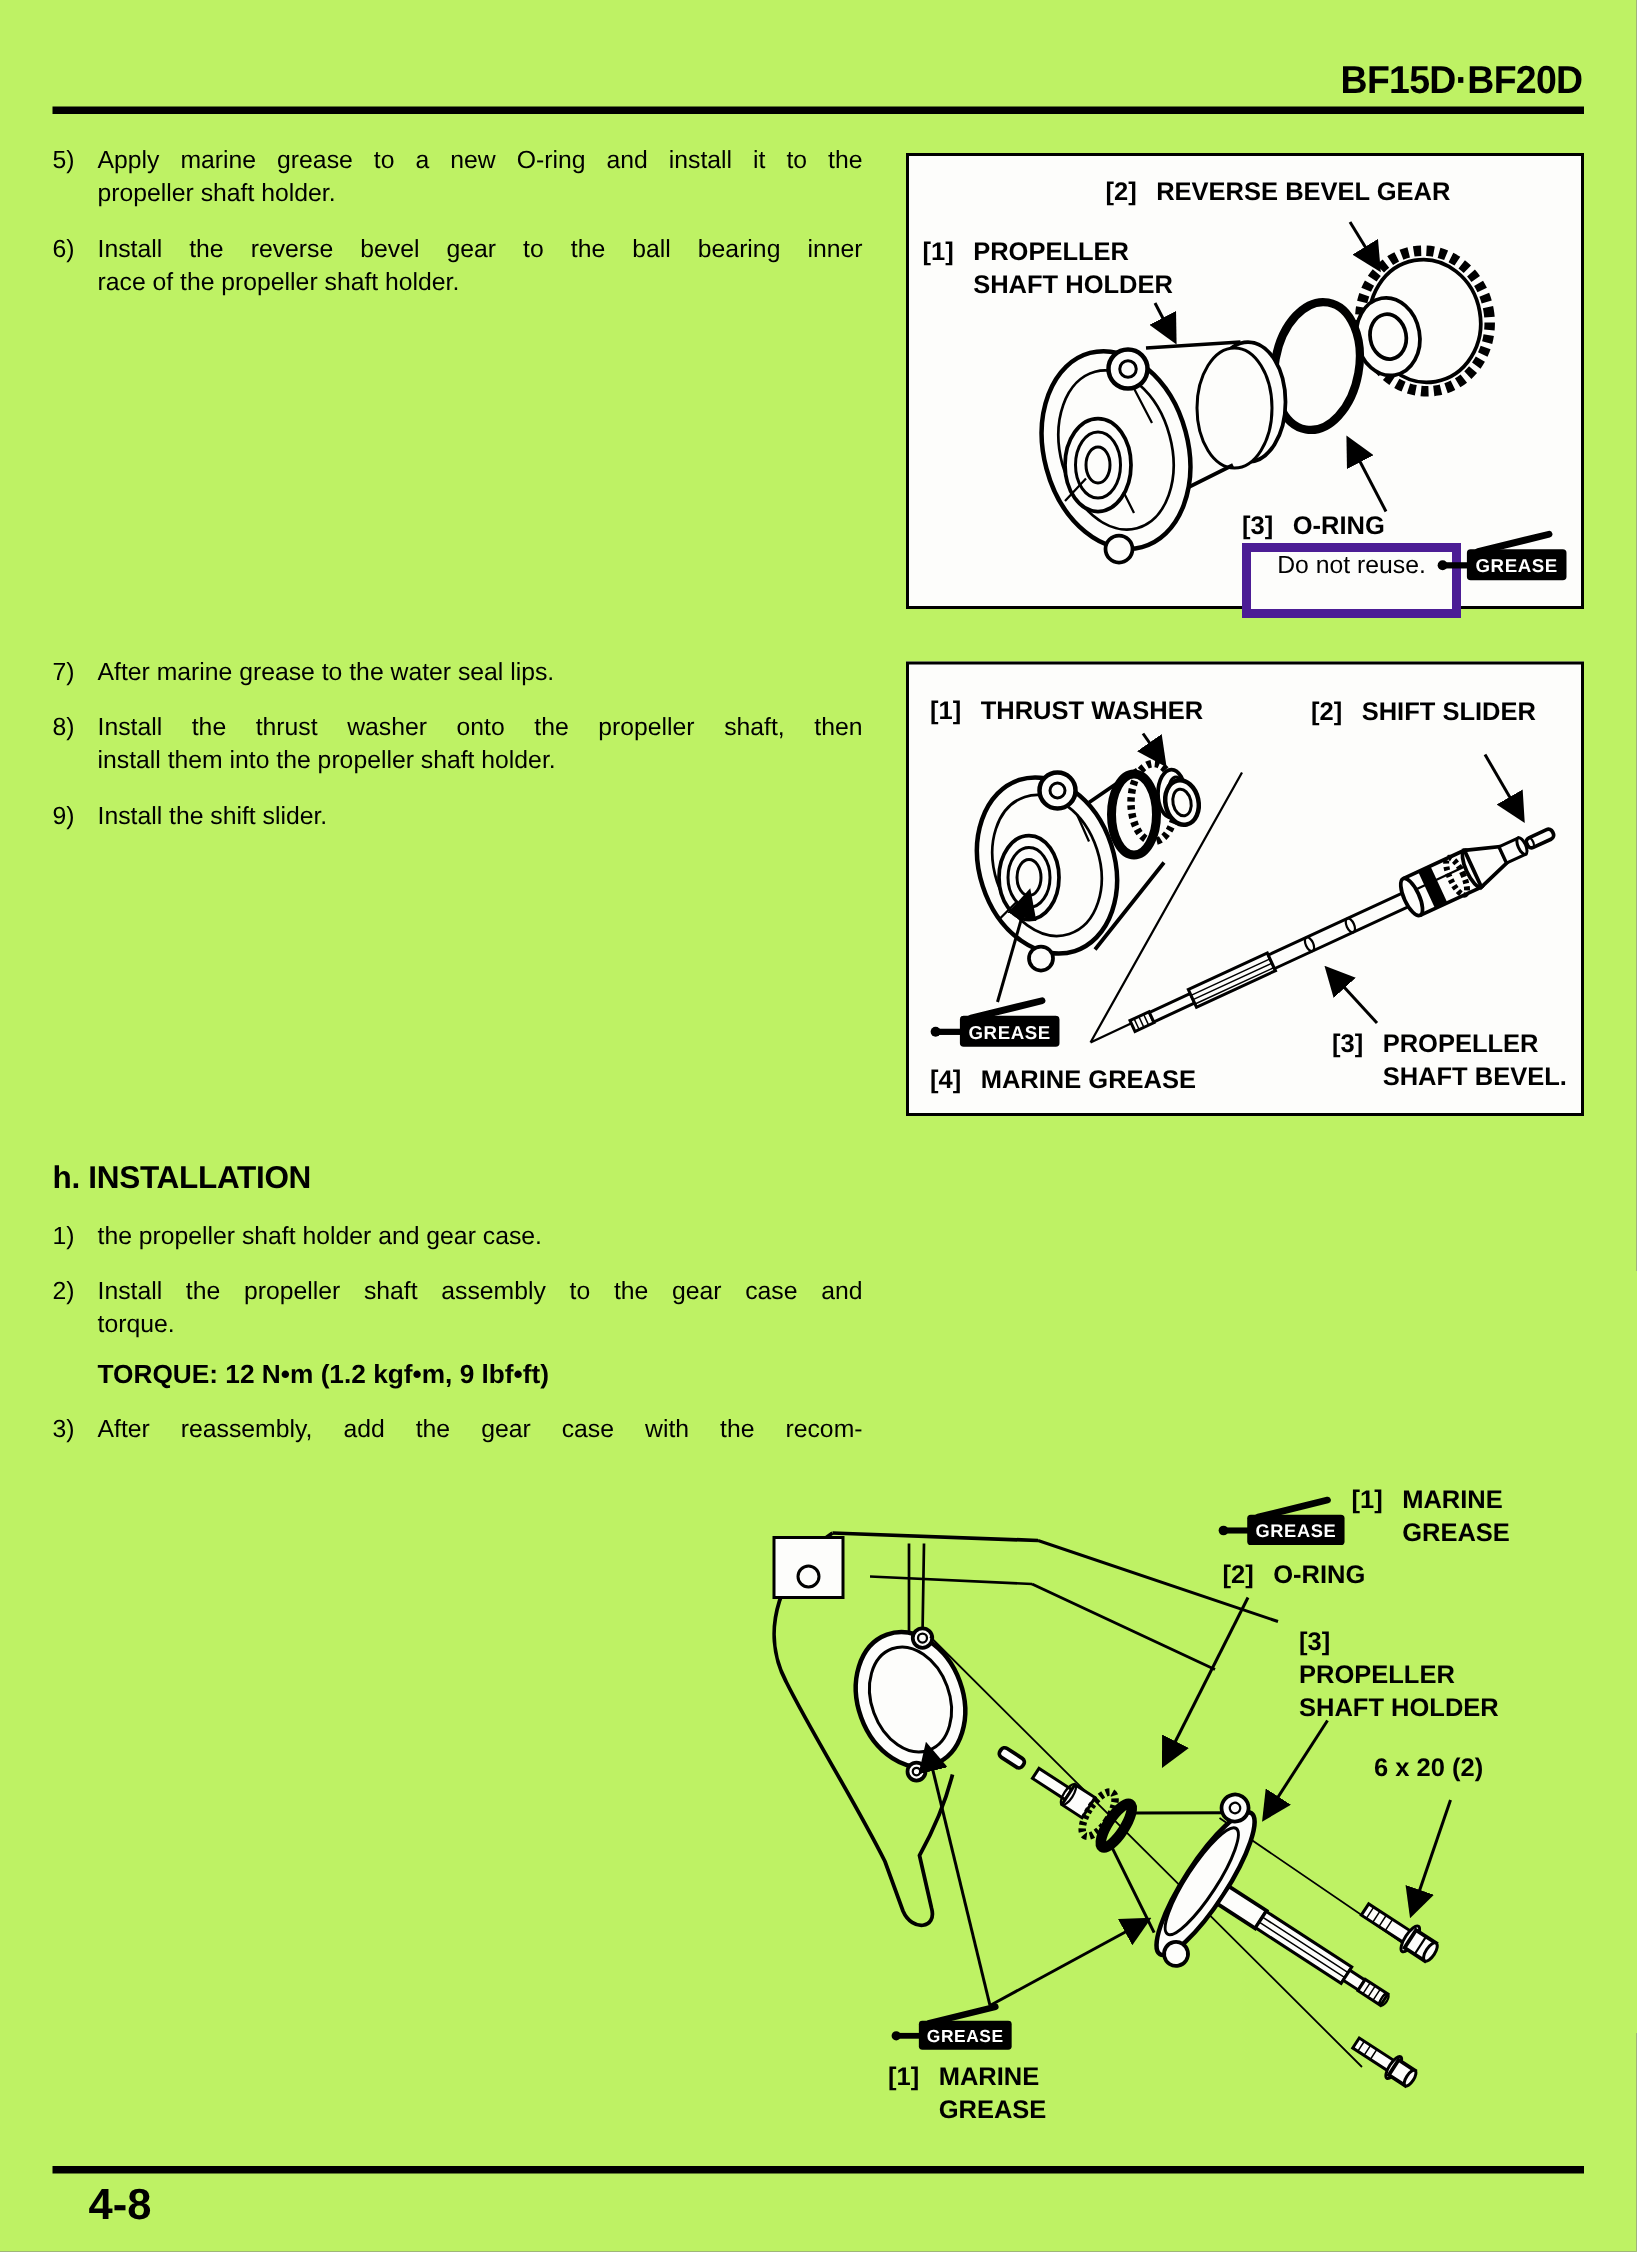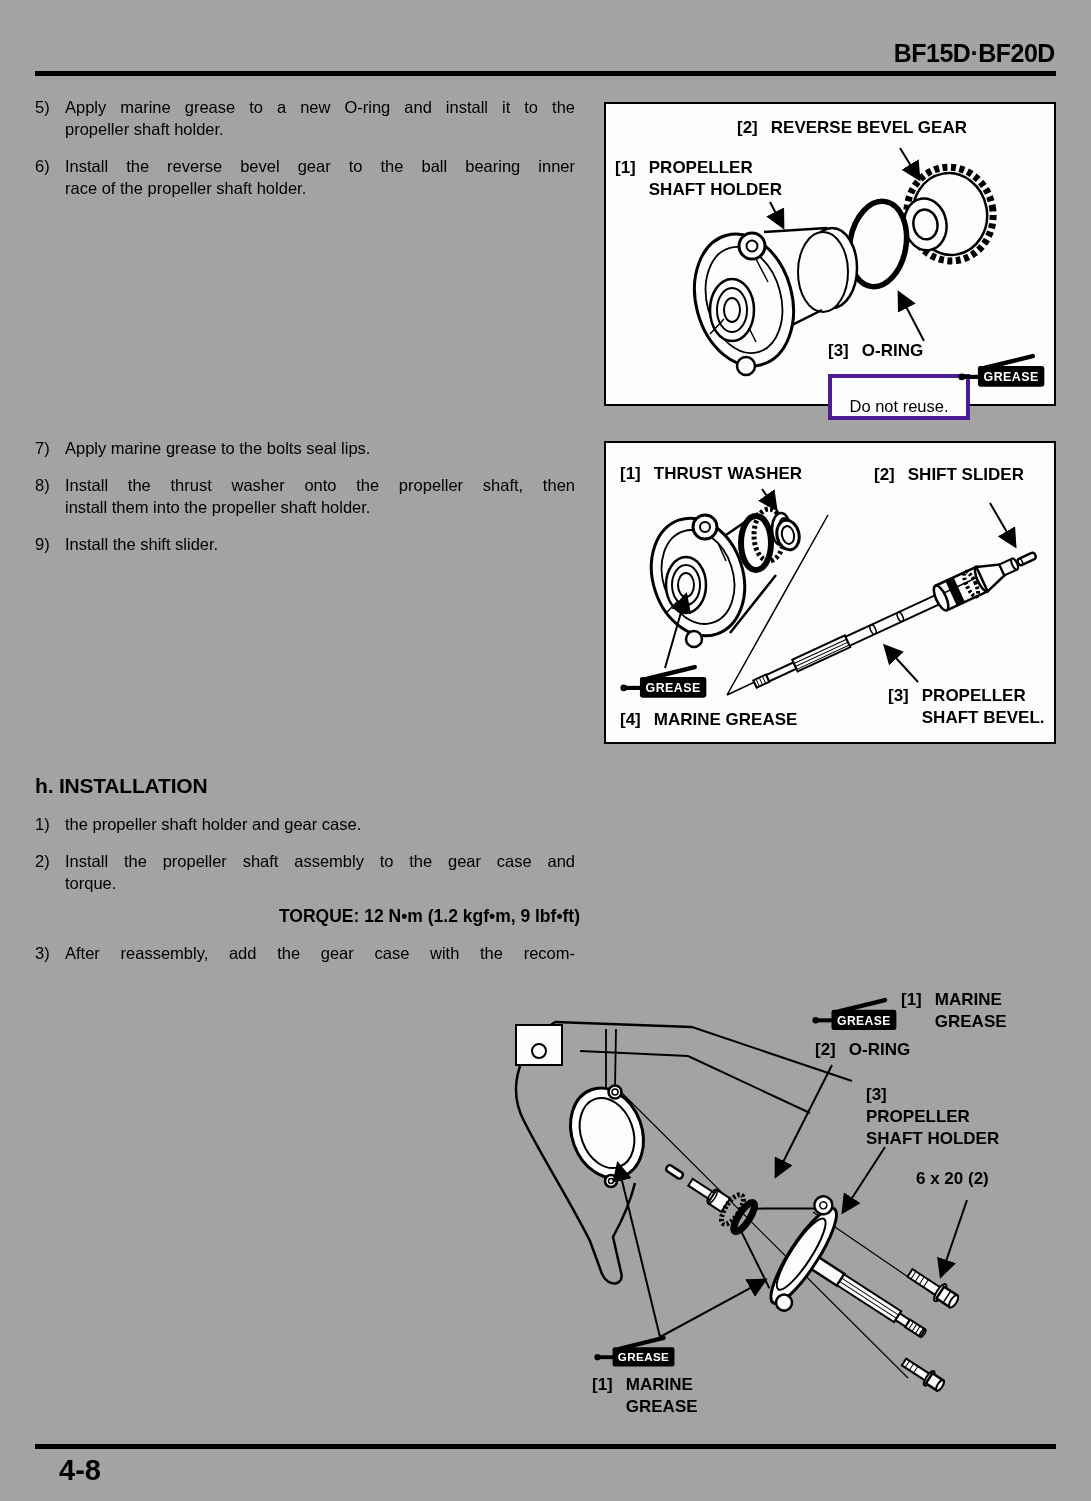--- a/index.html
+++ b/index.html
@@ -1,44 +1,44 @@
 <!DOCTYPE html>
 <html><head>
 <meta charset="utf-8">
 <style>
   html,body{margin:0;padding:0;background:#888;}
-  .page{position:relative;width:1091px;height:1501px;background:#a3a3a3;color:#000;
+  .page{position:relative;width:1091px;height:1501px;background:#bef264;color:#000;
         font-family:"Liberation Sans", sans-serif;overflow:hidden;text-decoration:underline;}
   
   .hdr-title{position:absolute;top:38px;right:36px;font-size:26px;font-weight:bold;
              letter-spacing:-0.5px;transform:scaleX(0.96);transform-origin:right;}
   .rule{position:absolute;left:35px;width:1021px;height:5px;background:#000;}
   .hdr-rule{top:71px;}
   .ftr-rule{top:1444px;}
   .page-num{position:absolute;left:35px;top:1454px;font-size:29px;font-weight:bold;margin-left:24px;}
   
   .steps{position:absolute;left:35px;width:545px;}
   .steps-upper{top:96px;} .steps-middle{top:437px;}
   .installation{position:absolute;left:35px;top:774px;width:545px;}
   .inst-heading{font-size:21px;font-weight:bold;margin:0 0 15px 0;letter-spacing:-0.2px;}
   .step{display:flex;font-size:16.5px;line-height:22px;margin-bottom:15px;}
   .step .num{flex:none;width:30px;}
   .step .body{width:510px;}
   .jl{text-align:justify;text-align-last:justify;}
-  .torque{font-size:17.5px;font-weight:bold;margin:12px 0 15px 30px;text-align:right;}
+  .torque{font-size:17.5px;font-weight:bold;margin:12px 0 15px 30px;}
   
   .figbox{position:absolute;left:604px;width:452px;border:2px solid #000;background:#fdfdfb;box-sizing:border-box;}
   .fig1{top:102px;height:304px;} .fig2{top:441px;height:303px;}
   .figbox svg.art, .fig3-svg{position:absolute;left:0;top:0;}
   .fig-label{position:absolute;font-size:17px;font-weight:bold;line-height:22px;white-space:nowrap;display:flex;}
   .fig-label .tag{margin-right:13px;}
   .fig-label .col{display:flex;flex-direction:column;}
   .fig-label.stack{flex-direction:column;}
-  .note-box{position:absolute;border:4px solid #4c1d95;font-size:16.5px;font-weight:normal;
-            display:flex;align-items:flex-end;justify-content:center;background:#fdfdfb;margin-top:12px;}
+  .note-box{position:absolute;border:6px solid #4c1d95;font-size:16.5px;font-weight:normal;
+            display:flex;align-items:flex-start;justify-content:center;background:#fdfdfb;}
   .grease{position:absolute;}
   .grease svg{display:block;width:100%;height:auto;}
   
   svg .k{stroke:#000;fill:none;}
   svg .w{stroke:#000;fill:#fdfdfb;}
   svg .arr{stroke:#000;stroke-width:2;fill:none;}
   .fig3-svg{left:420px;top:985px;}
 </style>
 </head>
 <body>
@@ -128,21 +128,21 @@
         <rect x="24" y="17" width="80" height="25" rx="3" fill="#000"></rect>
         <text x="64" y="35.5" text-anchor="middle" font-size="15" font-weight="bold" fill="#fff" letter-spacing="0.5">GREASE</text>
       </svg>
     </div>
   </div>
 
   <div class="steps steps-middle">
     <div class="step">
       <div class="num">7)</div>
       <div class="body just">
-          <div>Apply marine grease to the bolts seal lips.</div>
+          <div>After marine grease to the water seal lips.</div>
         </div>
     </div>
     <div class="step">
       <div class="num">8)</div>
       <div class="body just">
           <div class="jl">Install the thrust washer onto the propeller shaft, then</div>
           <div>install them into the propeller shaft holder.</div>
         </div>
     </div>
     <div class="step">

